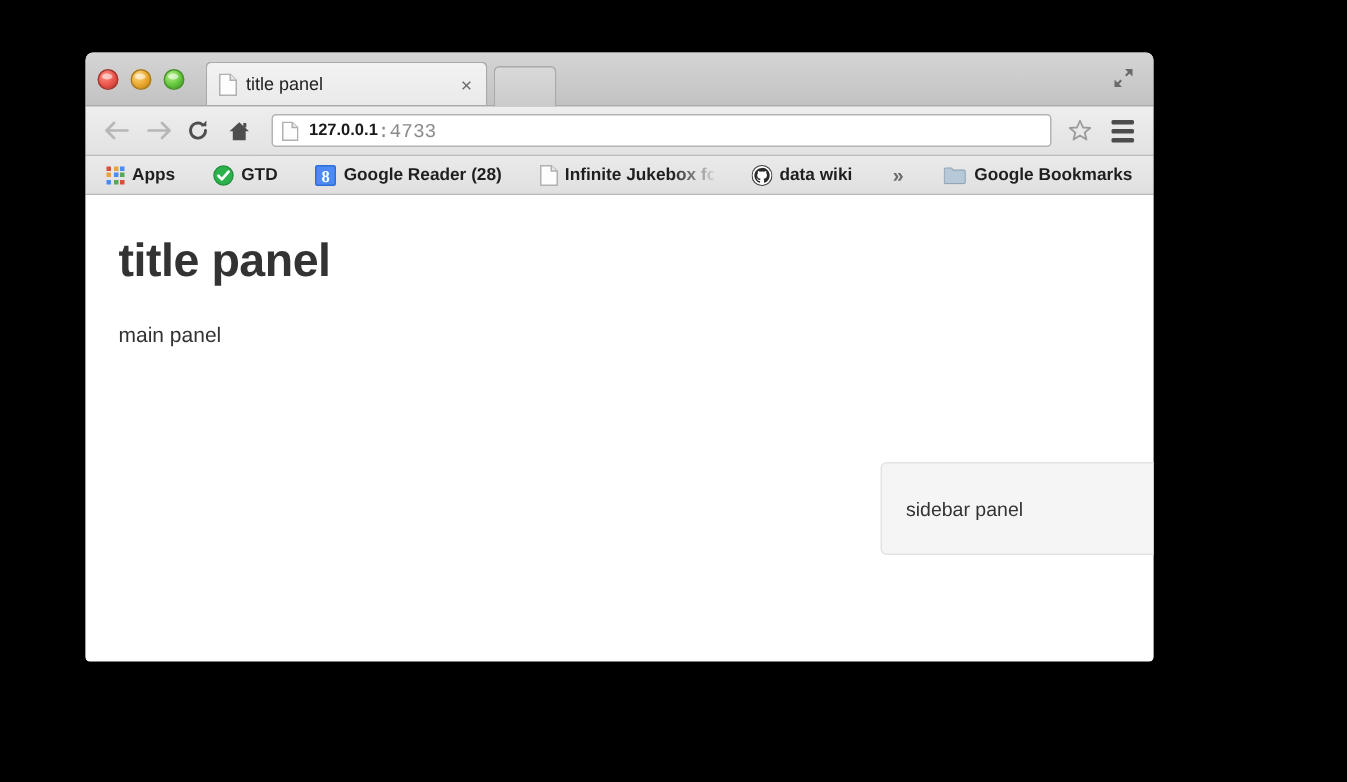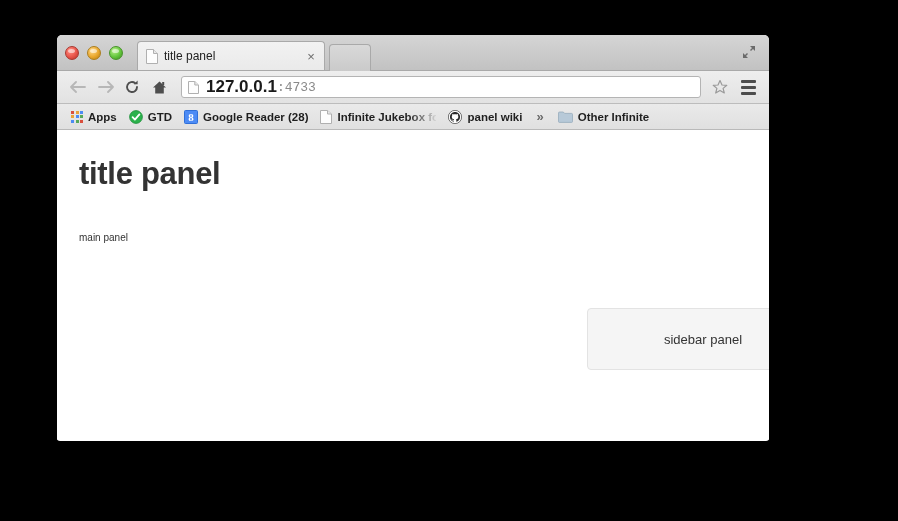--- a/index.html
+++ b/index.html
@@ -147,21 +147,21 @@
     margin: 0 6px 0 6px;
     box-sizing: border-box;
   }
   .omnibox-favicon {
     width: 11px;
     height: 13px;
     flex: 0 0 auto;
     margin-right: 7px;
   }
   .url-host {
-    font-size: 17px;
+    font-size: 11px;
     color: #1a1a1a;
     font-weight: bold;
   }
   .url-rest {
     font-size: 13px;
     color: #8a8a8a;
     font-family: Liberation Mono, monospace;
   }
   .star-btn {
     width: 22px;
@@ -192,20 +192,21 @@
   .bookmarks-bar {
     height: 26px;
     background: linear-gradient(to bottom, #eaeaea 0%, #e0e0e0 100%);
     border-bottom: 1px solid #b9b9b9;
     display: flex;
     align-items: center;
     padding: 0 8px;
     box-sizing: border-box;
     position: relative;
     overflow: hidden;
+    justify-content: space-between;
   }
   .bookmark {
     display: flex;
     align-items: center;
     height: 20px;
     padding: 0 6px;
     flex: 0 0 auto;
     max-width: 150px;
   }
   .bookmark-label {
@@ -251,38 +252,37 @@
   }
   .page-title {
     font-size: 31px;
     font-weight: bold;
     color: #333333;
     margin: 0;
     padding-top: 26px;
     letter-spacing: -0.3px;
   }
   .main-panel-text {
-    font-size: 10px;
+    font-size: 14px;
     color: #333333;
-    margin-top: 40px;
+    margin-top: 23px;
   }
   .sidebar-panel {
     position: absolute;
     left: 530px;
     top: 178px;
     width: 232px;
     height: 62px;
     background: #f5f5f5;
     border: 1px solid #e3e3e3;
     border-radius: 4px;
     box-sizing: border-box;
     display: flex;
     align-items: center;
     padding: 0 16px;
-    justify-content: center;
   }
   .sidebar-panel-text {
     font-size: 13px;
     color: #333333;
   }
 </style>
 </head>
 <body>
 
 <div id="browser-window">
@@ -399,30 +399,30 @@
         <path d="M7.5 0.5 V4 H11.5" fill="#e8e8e8" stroke="#b0b0b0"></path>
       </svg>
       <span class="bookmark-label faded">Infinite Jukebox for D</span>
     </div>
 
     <div class="bookmark">
       <svg class="bm-icon" width="14" height="14" viewBox="0 0 16 16">
         <circle cx="8" cy="8" r="7.6" fill="#ffffff" stroke="#3a3a3a" stroke-width="0.8"></circle>
         <path d="M8 2.2 C4.8 2.2 2.2 4.8 2.2 8 c0 2.56 1.66 4.73 3.96 5.5 .29.05 .4-.13 .4-.28 0-.14-.01-.6-.01-1.09-1.45.27-1.83-.35-1.95-.68-.07-.17-.36-.68-.61-.82-.21-.11-.51-.38-.01-.39 .47-.01 .8.43 .91.61 .53.9 1.39.64 1.73.49 .05-.39.21-.64.38-.79-1.29-.15-2.64-.65-2.64-2.88 0-.64.23-1.16.6-1.57-.06-.15-.26-.75.06-1.55 0 0 .49-.15 1.6.6 .47-.13.96-.2 1.45-.2 .49 0 .98.07 1.45.2 1.11-.76 1.6-.6 1.6-.6 .32.8.12 1.4.06 1.55 .37.41 .6.92 .6 1.57 0 2.24-1.36 2.73-2.65 2.88 .21.18.39.53.39 1.07 0 .77-.01 1.4-.01 1.59 0 .15.11.34.4.28 2.29-.77 3.95-2.94 3.95-5.5 0-3.2-2.6-5.8-5.8-5.8 Z" fill="#2b2b2b"></path>
       </svg>
-      <span class="bookmark-label">panel wiki</span>
+      <span class="bookmark-label">data wiki</span>
     </div>
 
     <span class="overflow-chevron">»</span>
 
     <div class="bookmark">
       <svg class="bm-icon" width="15" height="12" viewBox="0 0 15 12">
         <path d="M0.5 2 Q0.5 1 1.5 1 H5.3 L6.6 2.4 H13.5 Q14.5 2.4 14.5 3.4 V10.5 Q14.5 11.4 13.5 11.4 H1.5 Q0.5 11.4 0.5 10.5 Z" fill="#b7c9d8" stroke="#8fa6b8" stroke-width="0.7"></path>
       </svg>
-      <span class="bookmark-label">Other Infinite</span>
+      <span class="bookmark-label">Google Bookmarks</span>
     </div>
   </div>
 
   <div class="page">
     <h1 class="page-title">title panel</h1>
     <div class="main-panel-text">main panel</div>
 
     <div class="sidebar-panel">
       <span class="sidebar-panel-text">sidebar panel</span>
     </div>

